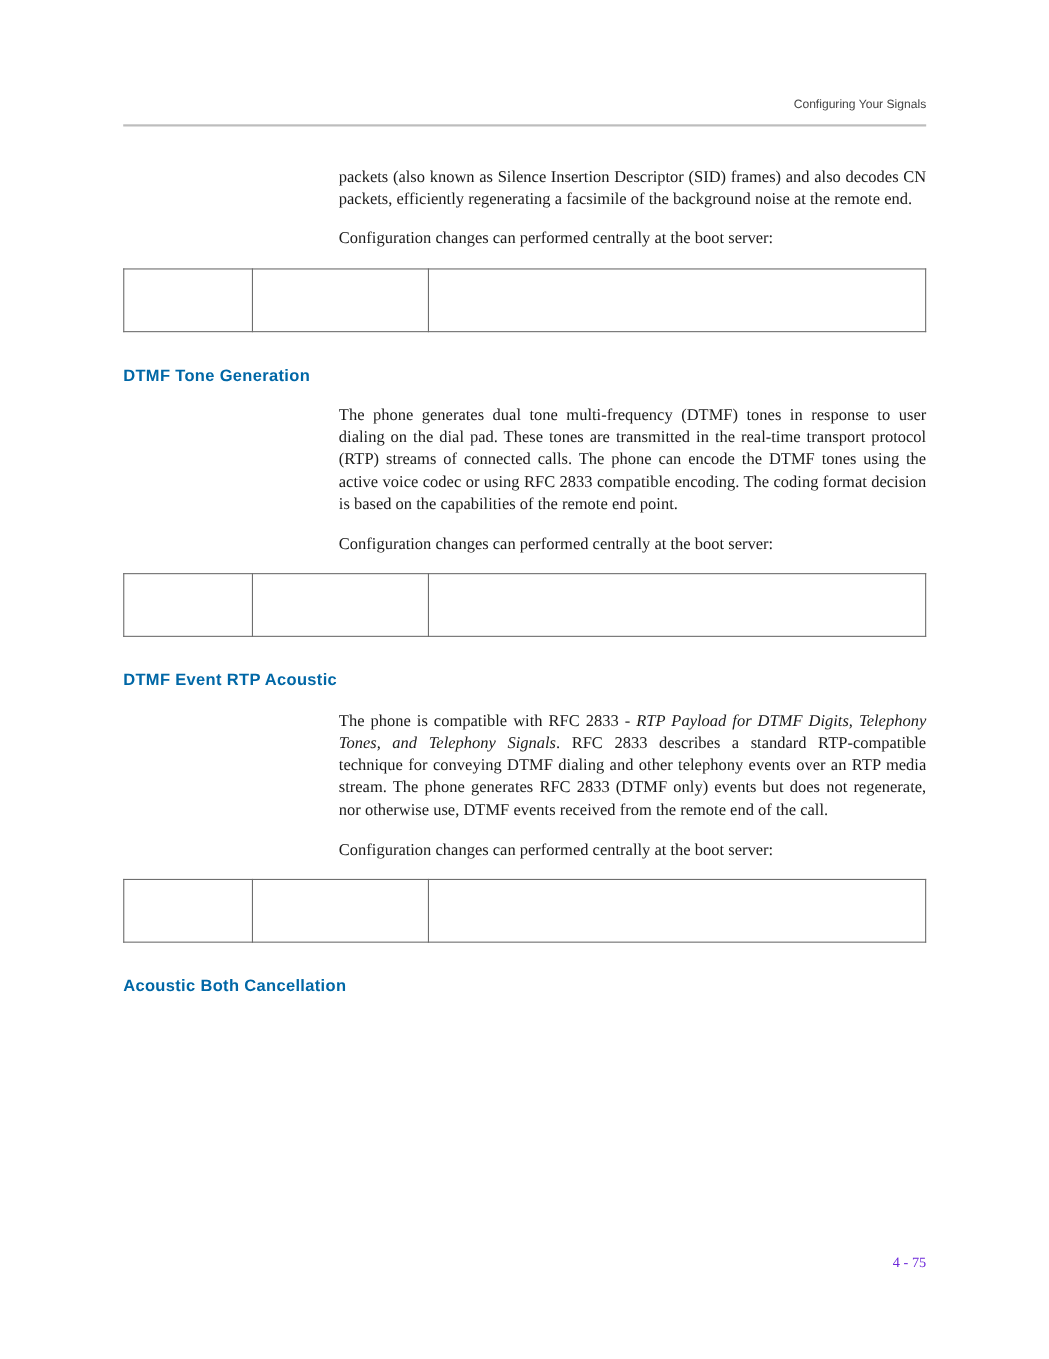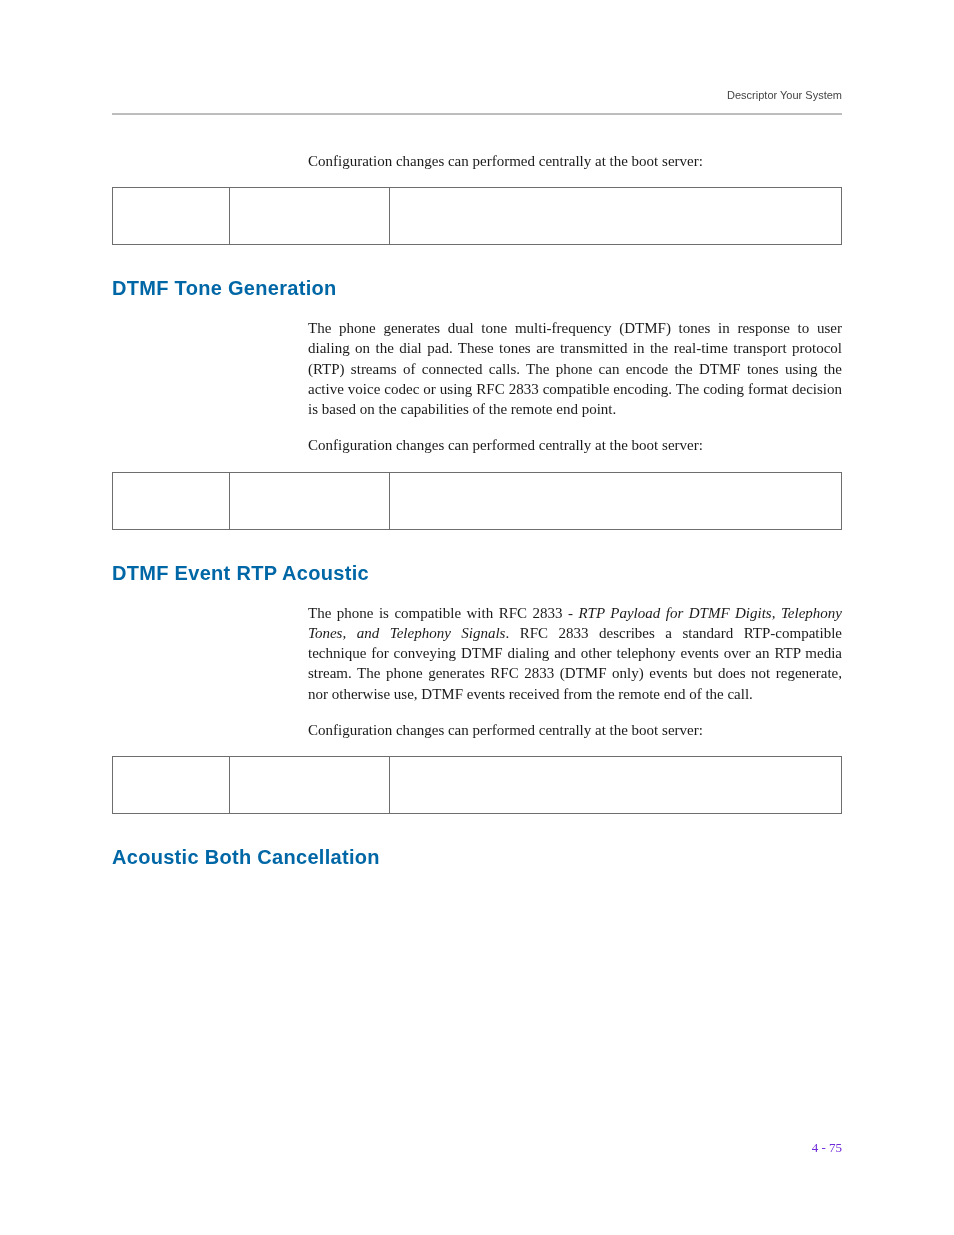--- a/index.html
+++ b/index.html
@@ -36,21 +36,21 @@
     border-top: 2px solid var(--rule);
   }
   .body-col {
     margin-left: 196px;
   }
   .body-col p { margin: 0 0 16px 0; text-align: justify; }
   h2.section {
     font-family: "Trebuchet MS", "Segoe UI", Arial, sans-serif;
     color: var(--heading-blue);
     font-weight: 700;
-    font-size: 20px;
+    font-size: 15px;
     letter-spacing: 0.3px;
     margin: 28px 0 16px 0;
   }
   table.config {
     width: 100%;
     border-collapse: collapse;
     margin: 10px 0 30px 0;
   }
   table.config td {
     border: 1px solid var(--table-border);
@@ -68,25 +68,26 @@
     font-size: 13px;
     color: #6d28d9;
   }
 </style>
 </head>
 <body>
 
 <div class="page">
 
   <div class="running-head">
-    <span>Descriptor Your System</span>
+    <span>Configuring Your Signals</span>
   </div>
   <hr class="running-rule">
 
   <div class="body-col">
+    <p>packets (also known as Silence Insertion Descriptor (SID) frames) and also decodes CN packets, efficiently regenerating a facsimile of the background noise at the remote end.</p>
     <p>Configuration changes can performed centrally at the boot server:</p>
   </div>
 
   <table class="config">
     <tbody>
         <tr>
       <td class="c1"></td>
       <td class="c2"></td>
       <td class="c3"></td>
     </tr>

